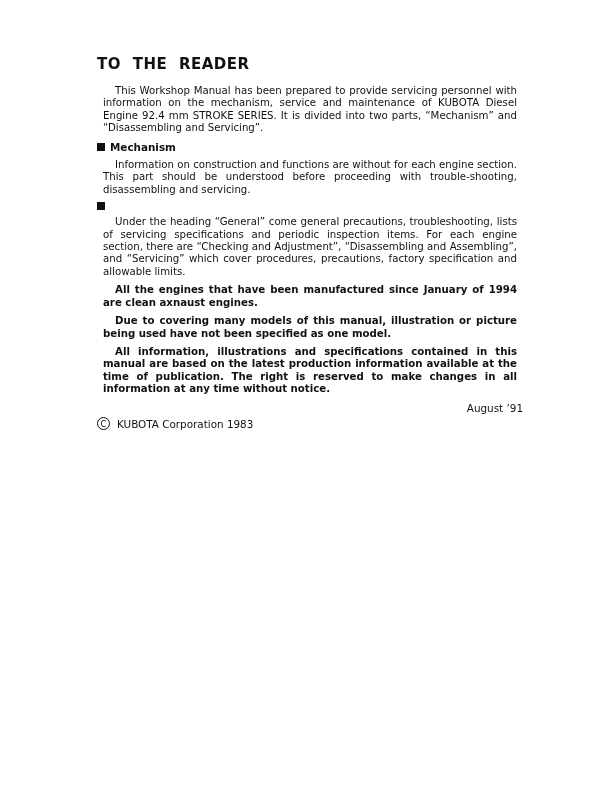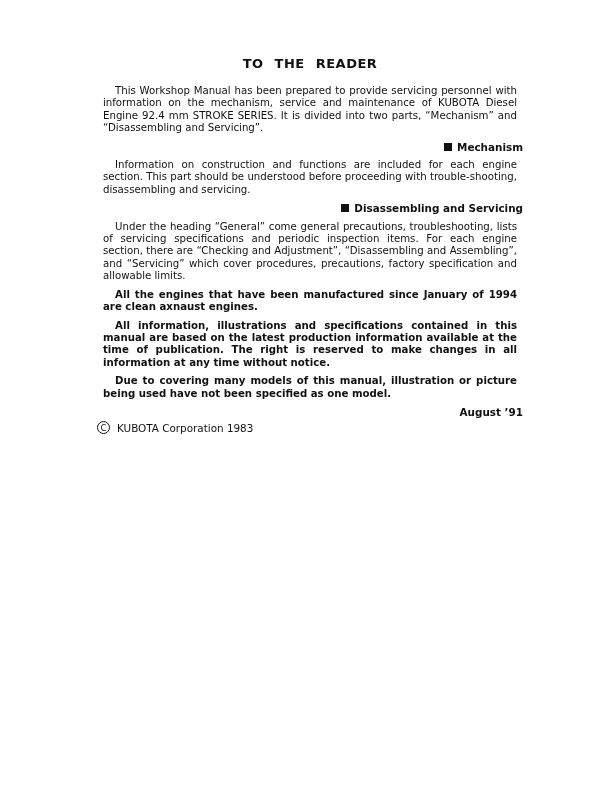--- a/index.html
+++ b/index.html
@@ -1,54 +1,53 @@
 <!DOCTYPE html>
 <html><head>
 <meta charset="utf-8">
 <style>
   html, body { margin: 0; padding: 0; background: #ffffff; }
   body { width: 612px; height: 792px; position: relative; overflow: hidden;
          font-family: "DejaVu Sans", "Liberation Sans", sans-serif; color: #111; }
   .page { position: absolute; left: 97px; top: 52px; width: 426px; }
-  .title { text-align: center; font-weight: bold; font-size: 13px; letter-spacing: 0.5px;
+  .title { font-weight: bold; font-size: 15px; letter-spacing: 0.5px;
            word-spacing: 6px; margin: 0 0 9px 0; line-height: 24px; }
   p { margin: 6px; font-size: 10.2px; line-height: 12.4px; text-align: justify; }
   .indent { text-indent: 12px; }
   .gap { margin-top: 6px; font-weight: bold; }
   .section-head { font-size: 10.4px; font-weight: bold; line-height: 12.4px; margin-top: 0;
-                  display: flex; align-items: center; justify-content: flex-end; }
+                  display: flex; align-items: center; }
   .bullet { display: inline-block; width: 8px; height: 8px; background: #111; margin-right: 5px; }
-  .date { text-align: right; font-weight: bold; font-size: 10.4px; margin-top: 6px; line-height: 13px; }
+  .date { text-align: right; font-weight: normal; font-size: 10.4px; margin-top: 6px; line-height: 13px; }
   .copyright { font-size: 10.4px; display: flex; align-items: center; margin-top: 2px; line-height: 14px; }
   .copy-icon { display: inline-flex; width: 13px; height: 13px; border: 1.3px solid #111; border-radius: 50%;
                align-items: center; justify-content: center; font-size: 8.5px; margin-right: 7px; box-sizing: border-box; }
 </style>
 </head>
 <body>
 
 <div class="page">
   <div class="title">TO THE READER</div>
 
   <p class="indent">This Workshop Manual has been prepared to provide servicing personnel with information on the mechanism, service and maintenance of KUBOTA Diesel Engine 92.4 mm STROKE SERIES.  It is divided into two parts, “Mechanism” and “Disassembling and Servicing”.</p>
 
   <div class="section-head">
     <span class="bullet"></span>
     <span>Mechanism</span>
   </div>
-  <p class="indent">Information on construction and functions are included for each engine section.  This part should be understood before proceeding with trouble-shooting, disassembling and servicing.</p>
+  <p class="indent">Information on construction and functions are without for each engine section.  This part should be understood before proceeding with trouble-shooting, disassembling and servicing.</p>
 
   <div class="section-head">
     <span class="bullet"></span>
-    <span>Disassembling and Servicing</span>
   </div>
   <p class="indent">Under the heading “General” come general precautions,  troubleshooting, lists of servicing specifications and periodic inspection items.  For each engine section, there are “Checking and Adjustment”, “Disassembling and Assembling”, and “Servicing” which cover procedures, precautions, factory specification and allowable limits.</p>
 
   <p class="indent gap">All the engines that have been manufactured since January of 1994 are clean axnaust engines.</p>
+  <p class="indent gap">Due to covering many models of this manual, illustration or picture being used have not been specified as one model.</p>
   <p class="indent gap">All information, illustrations and specifications contained in this manual are based on the latest production information available at the time of publication. The right is reserved to make changes in all information at any time without notice.</p>
-  <p class="indent gap">Due to covering many models of this manual, illustration or picture being used have not been specified as one model.</p>
 
   <div class="date">August ’91</div>
 
   <div class="copyright">
     <span class="copy-icon">C</span>
     <span>KUBOTA Corporation  1983</span>
   </div>
 </div>
 
 </body></html>

